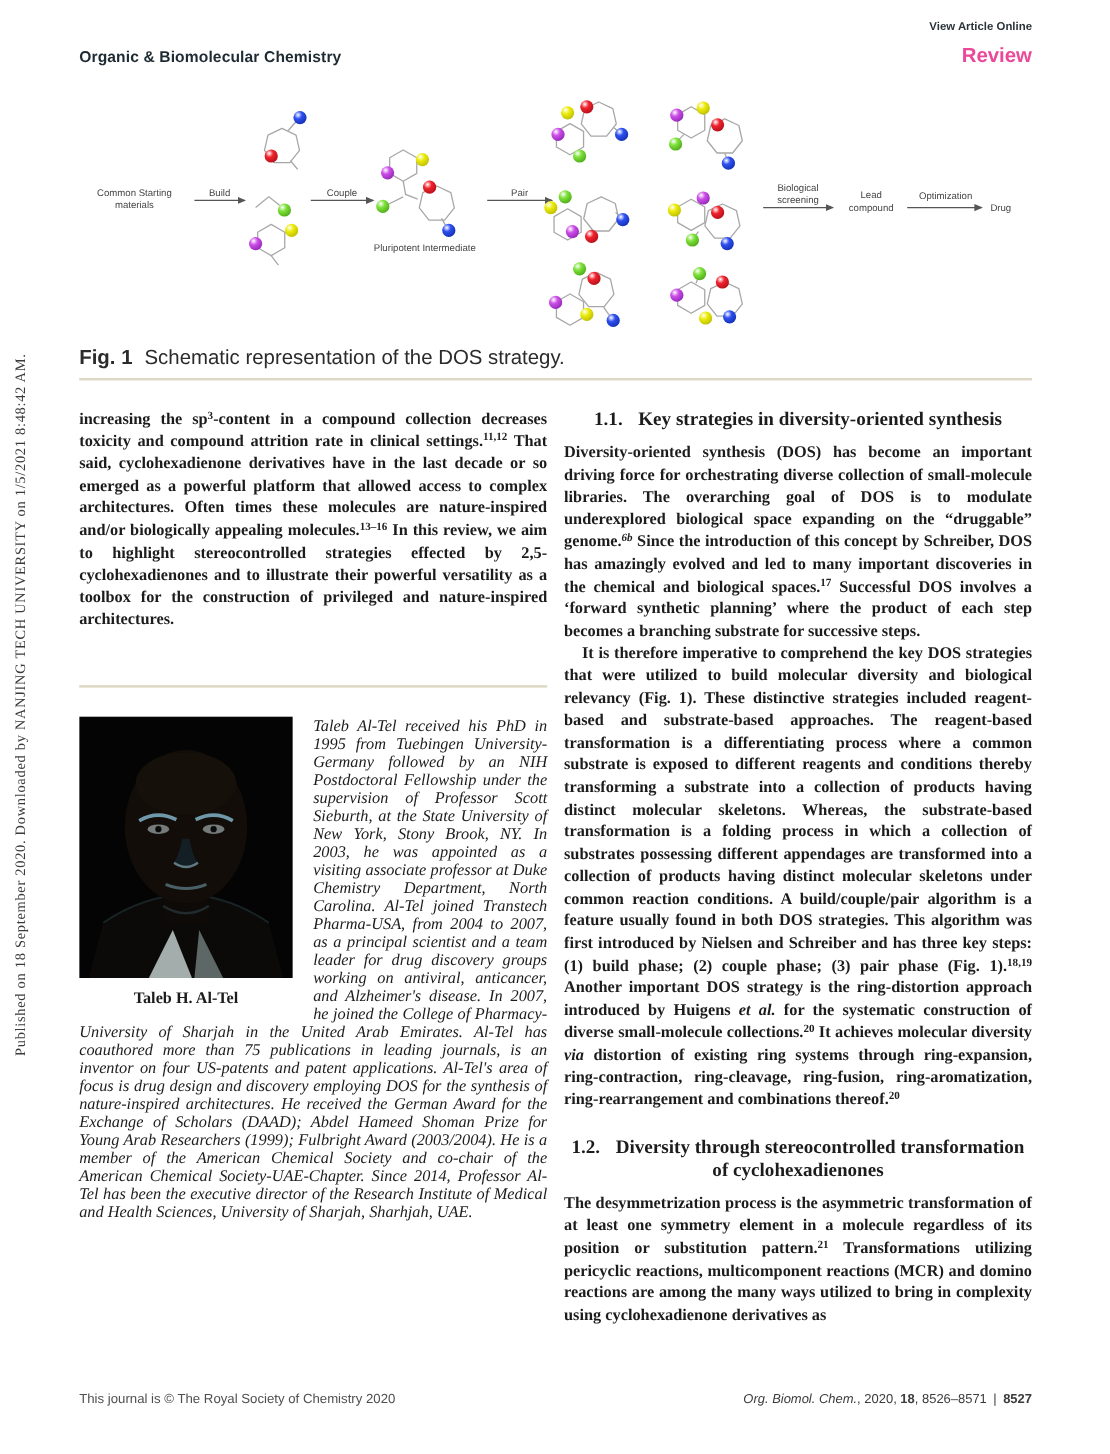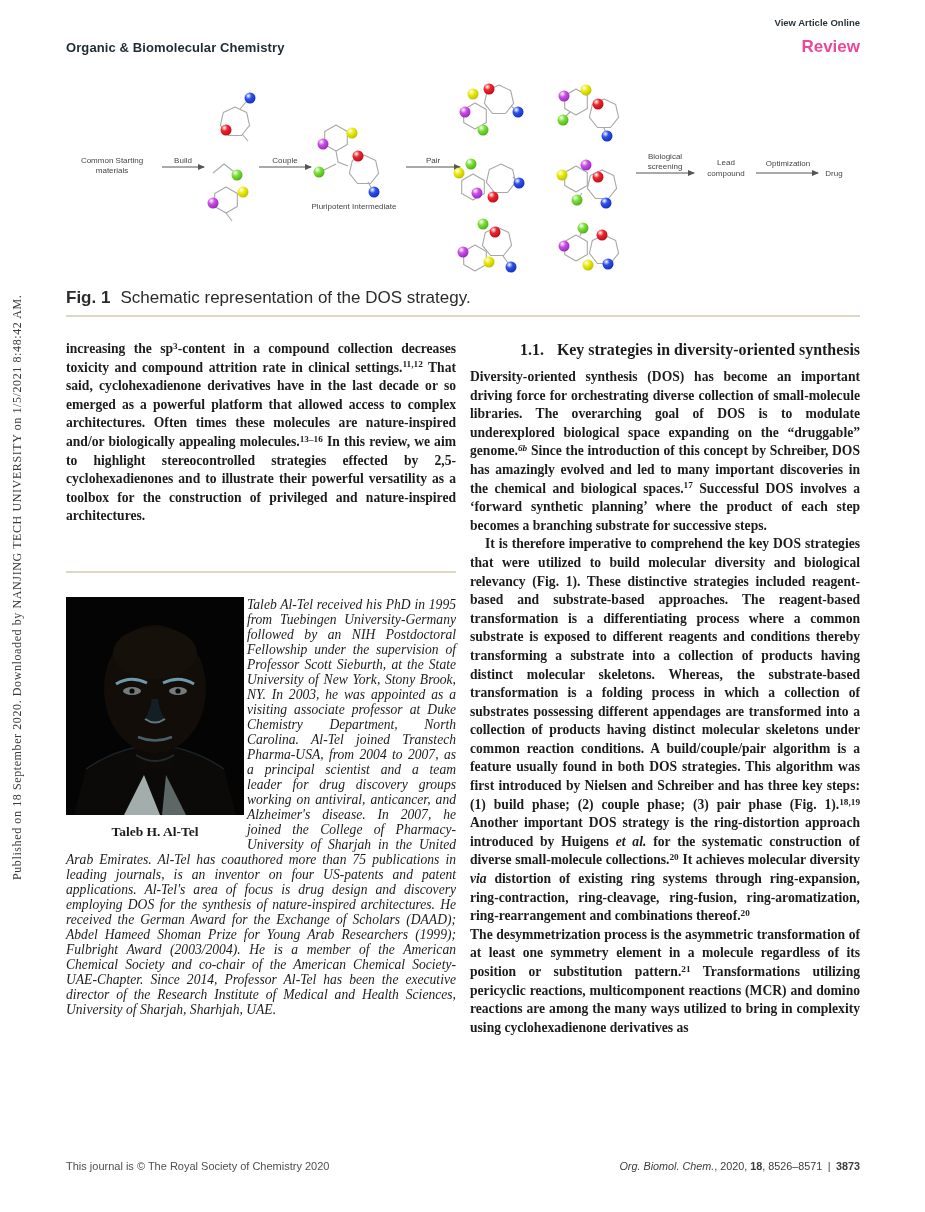--- a/index.html
+++ b/index.html
@@ -42,28 +42,28 @@
   }
   .fig-caption b { margin-right:10px; }
   .rule { position:absolute; height:2px; background:#dcd8c3; }
   .rule-top { left:66px; top:315px; width:794px; }
   .rule-bio { left:66px; top:571px; width:390px; }
   
   .col { position:absolute; width:390px; font-size:13.6px; line-height:18.6px; text-align:justify; }
   .col-left-intro { left:66px; top:340px; }
   .col-right { left:470px; top:340px; }
   sup { font-size:0.68em; line-height:0; vertical-align:baseline; position:relative; top:-0.45em; }
-  .sec-head { font-weight:bold; text-align:right; margin:0 0 9px 0; line-height:19px; }
+  .sec-head { font-weight:bold; text-align:center; margin:0 0 9px 0; line-height:19px; }
   .sec-head .sec-num { margin-right:13px; }
   .para { margin:0;font-weight:bold; }
   .para-indent { text-indent:1.1em; }
   .col-right .sec-head-2 { margin-top:21px; }
   
   .bio-wrap { position:absolute; left:66px; top:597px; width:390px; }
-  .bio-photo-block { float:left; width:178px; margin:0 3px 4px 0; }
+  .bio-photo-block { float:left; width:178px; margin:0 17px 4px 0; }
   .bio-photo { display:block; width:178px; height:218px; }
   .bio-name { text-align:center; font-weight:bold; font-size:13.5px; margin-top:9px; }
   .bio-text { font-style:italic; font-size:13.6px; line-height:15px; text-align:justify; }
   
   .footer-left {
     position:absolute; left:66px; top:1160px;
     font-family:"Liberation Sans", sans-serif; font-size:11px; color:#4f4f51;
   }
   .footer-right {
     position:absolute; right:65px; top:1160px;
@@ -281,19 +281,20 @@
       </svg>
       <div class="bio-name">Taleb H. Al-Tel</div>
     </div>
     <div class="bio-text">Taleb Al-Tel received his PhD in 1995 from Tuebingen University-Germany followed by an NIH Postdoctoral Fellowship under the supervision of Professor Scott Sieburth, at the State University of New York, Stony Brook, NY. In 2003, he was appointed as a visiting associate professor at Duke Chemistry Department, North Carolina. Al-Tel joined Transtech Pharma-USA, from 2004 to 2007, as a principal scientist and a team leader for drug discovery groups working on antiviral, anticancer, and Alzheimer's disease. In 2007, he joined the College of Pharmacy-University of Sharjah in the United Arab Emirates. Al-Tel has coauthored more than 75 publications in leading journals, is an inventor on four US-patents and patent applications. Al-Tel's area of focus is drug design and discovery employing DOS for the synthesis of nature-inspired architectures. He received the German Award for the Exchange of Scholars (DAAD); Abdel Hameed Shoman Prize for Young Arab Researchers (1999); Fulbright Award (2003/2004). He is a member of the American Chemical Society and co-chair of the American Chemical Society-UAE-Chapter. Since 2014, Professor Al-Tel has been the executive director of the Research Institute of Medical and Health Sciences, University of Sharjah, Sharhjah, UAE.</div>
   </div>
 
   <div class="col col-right">
     <h3 class="sec-head"><span class="sec-num">1.1.</span><span>Key strategies in diversity-oriented synthesis</span></h3>
     <p class="para">Diversity-oriented synthesis (DOS) has become an important driving force for orchestrating diverse collection of small-molecule libraries. The overarching goal of DOS is to modulate underexplored biological space expanding on the “druggable” genome.<sup><i>6b</i></sup> Since the introduction of this concept by Schreiber, DOS has amazingly evolved and led to many important discoveries in the chemical and biological spaces.<sup>17</sup> Successful DOS involves a ‘forward synthetic planning’ where the product of each step becomes a branching substrate for successive steps.</p>
     <p class="para para-indent">It is therefore imperative to comprehend the key DOS strategies that were utilized to build molecular diversity and biological relevancy (Fig. 1). These distinctive strategies included reagent-based and substrate-based approaches. The reagent-based transformation is a differentiating process where a common substrate is exposed to different reagents and conditions thereby transforming a substrate into a collection of products having distinct molecular skeletons. Whereas, the substrate-based transformation is a folding process in which a collection of substrates possessing different appendages are transformed into a collection of products having distinct molecular skeletons under common reaction conditions. A build/couple/pair algorithm is a feature usually found in both DOS strategies. This algorithm was first introduced by Nielsen and Schreiber and has three key steps: (1) build phase; (2) couple phase; (3) pair phase (Fig. 1).<sup>18,19</sup> Another important DOS strategy is the ring-distortion approach introduced by Huigens <i>et al.</i> for the systematic construction of diverse small-molecule collections.<sup>20</sup> It achieves molecular diversity <i>via</i> distortion of existing ring systems through ring-expansion, ring-contraction, ring-cleavage, ring-fusion, ring-aromatization, ring-rearrangement and combinations thereof.<sup>20</sup></p>
+    <h3 class="sec-head sec-head-2"><span class="sec-num">1.2.</span><span>Diversity through stereocontrolled transformation of cyclohexadienones</span></h3>
     <p class="para">The desymmetrization process is the asymmetric transformation of at least one symmetry element in a molecule regardless of its position or substitution pattern.<sup>21</sup> Transformations utilizing pericyclic reactions, multicomponent reactions (MCR) and domino reactions are among the many ways utilized to bring in complexity using cyclohexadienone derivatives as</p>
   </div>
 
   <div class="footer-left">This journal is © The Royal Society of Chemistry 2020</div>
-  <div class="footer-right"><i>Org. Biomol. Chem.</i>, 2020, <b>18</b>, 8526–8571 | <b>3873</b></div>
+  <div class="footer-right"><i>Org. Biomol. Chem.</i>, 2020, <b>18</b>, 8526–8571 | <b>8527</b></div>
 
 </div>
 
 </body></html>

